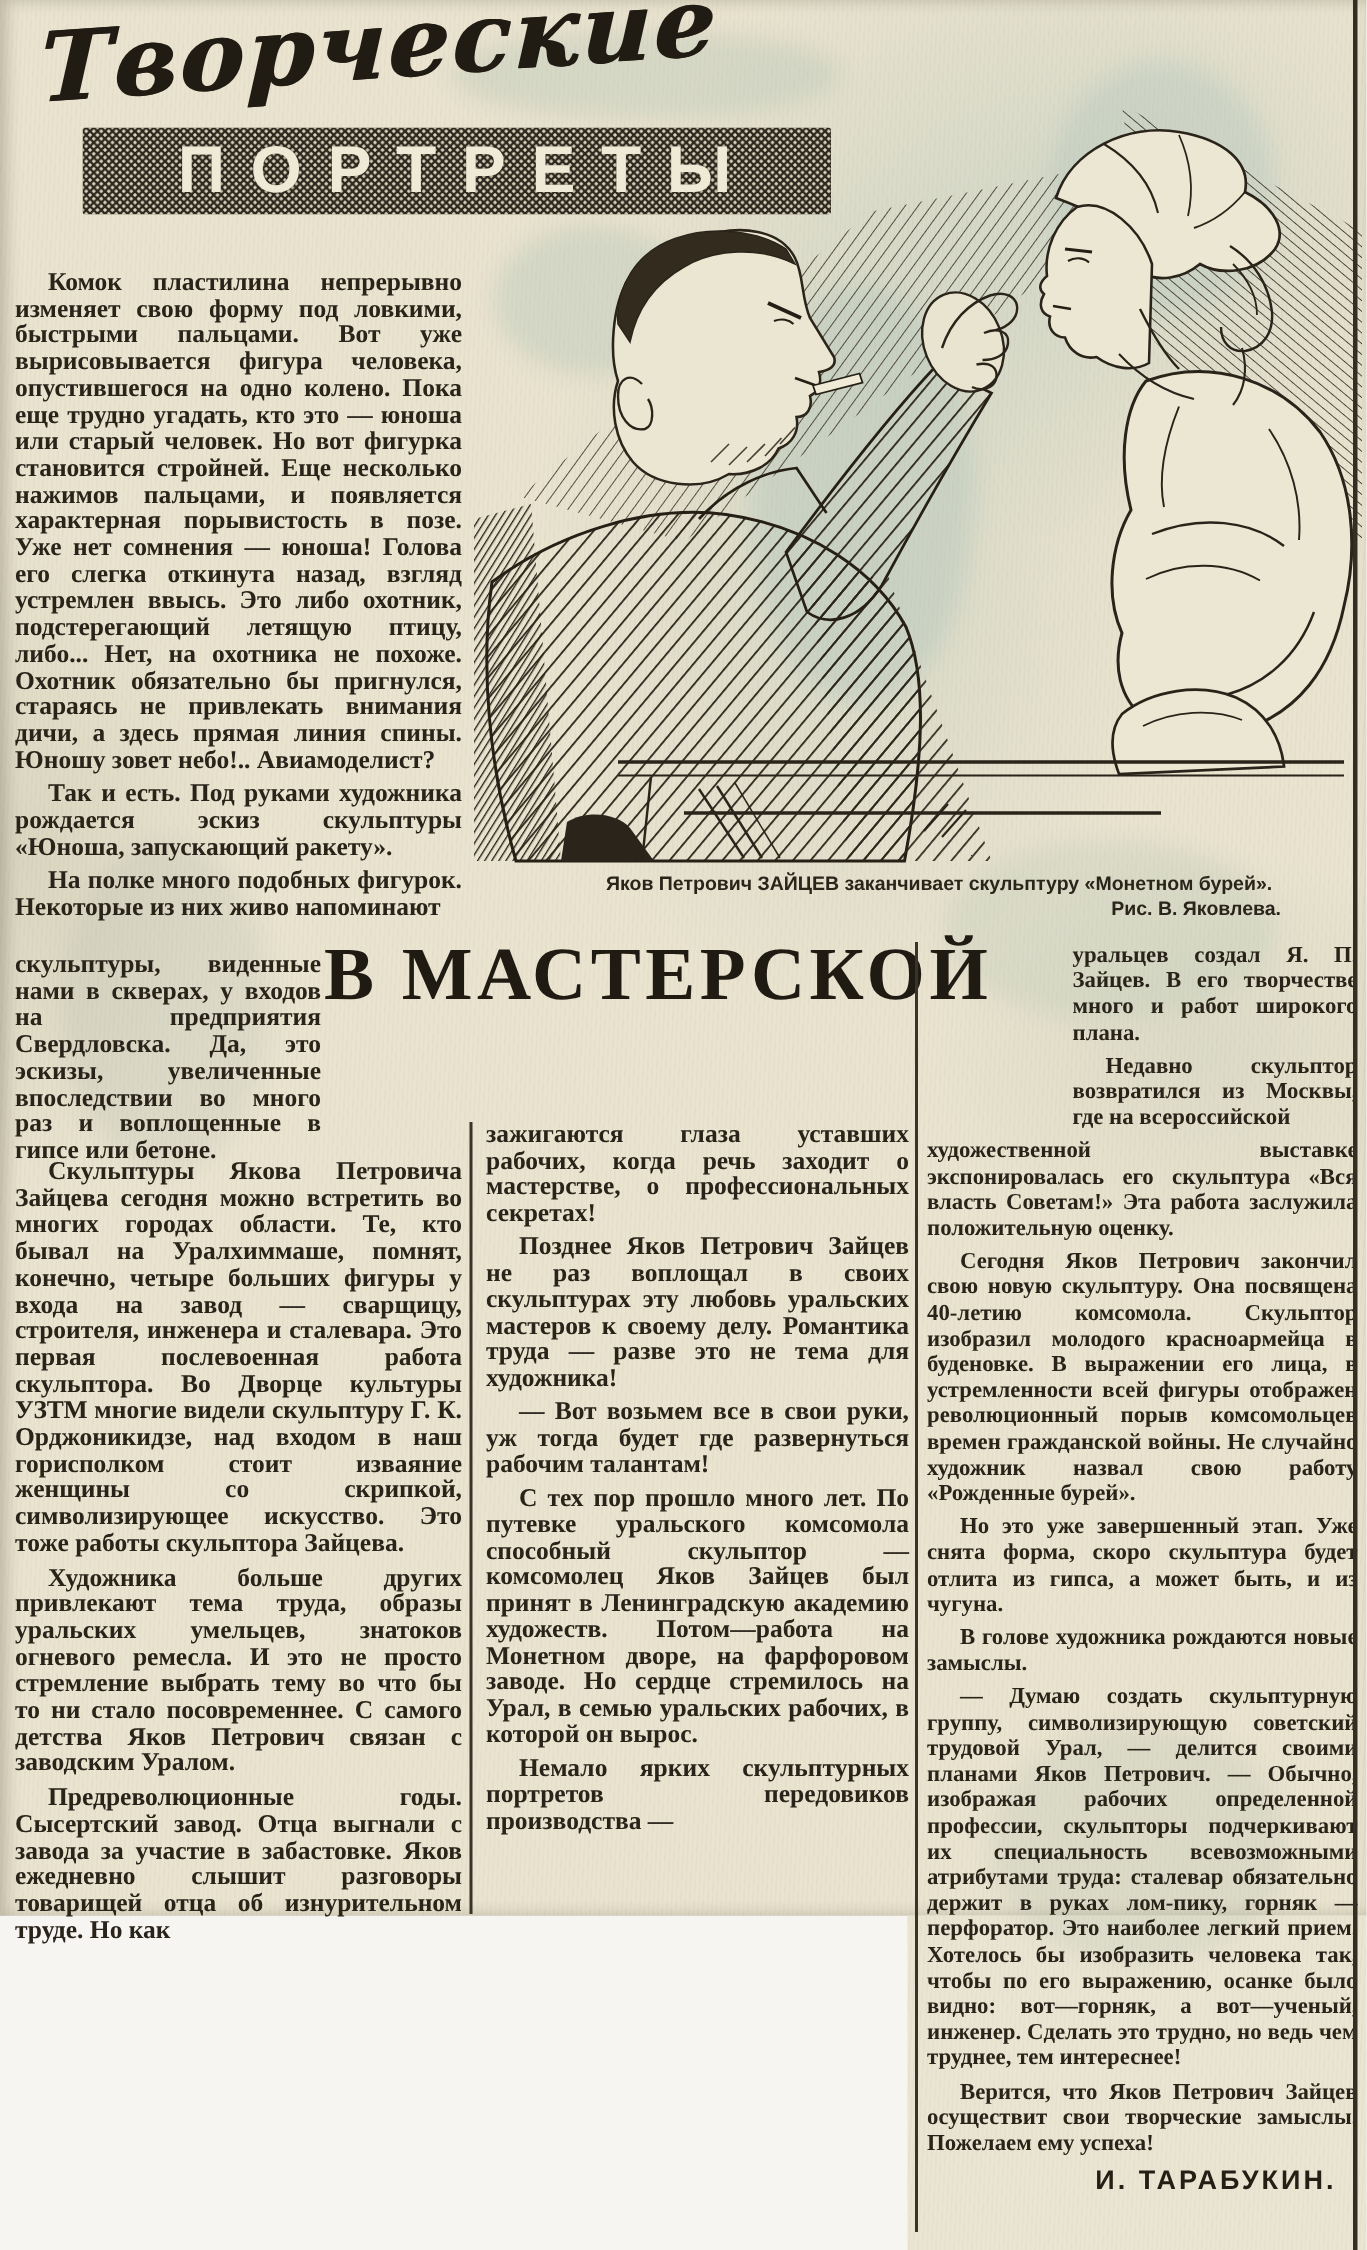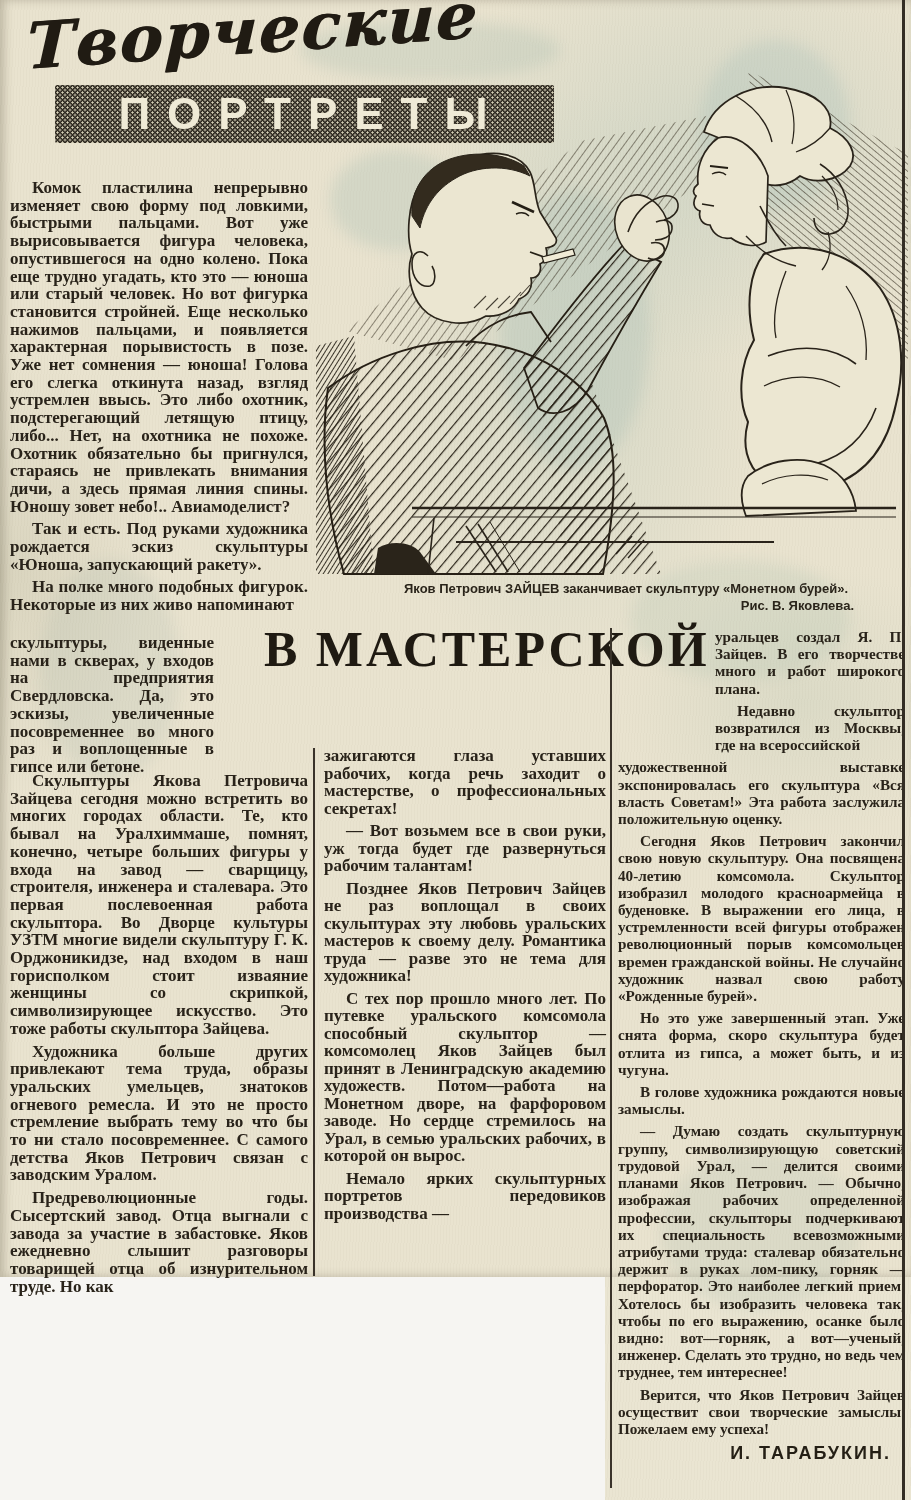--- a/index.html
+++ b/index.html
@@ -31,21 +31,21 @@
      background-image:radial-gradient(#d8d2ba 0.9px, transparent 1.25px),
                       radial-gradient(#d8d2ba 0.9px, transparent 1.25px);
      background-size:5px 5px;background-position:0 0,2.5px 2.5px;
      border-radius:2px;text-align:center;}
   .banner span{font-family:"Liberation Sans",sans-serif;font-weight:bold;
      font-size:44px;letter-spacing:17px;color:#efead6;padding-left:14px;
      text-shadow:0 0 2px rgba(46,41,32,.6);}
 
   
   .headline{position:absolute;left:216px;top:624px;width:478px;color:#1f1a12;
-     font-family:"Liberation Serif",serif;font-weight:bold;line-height:1.02;margin-left:48px;}
+     font-family:"Liberation Serif",serif;font-weight:bold;line-height:1.02;}
   .headline .l1{font-size:50px;letter-spacing:3px;text-align:left;}
   .headline .l2{font-size:50px;letter-spacing:5px;text-align:right;margin-top:-2px;}
 
   
   .caption{position:absolute;left:404px;top:580px;width:502px;
      font-family:"Liberation Sans",sans-serif;font-weight:bold;
      font-size:13px;color:#2a241a;line-height:17px;}
   .caption .c2{text-align:right;padding-right:52px;}
 
   
@@ -188,32 +188,32 @@
   <div class="headline">
     <div class="l1">В МАСТЕРСКОЙ</div>
   </div>
 
   <div class="col col-left-a">
     <p class="para">Комок пластилина непрерывно изменяет свою форму под ловкими, быстрыми пальцами. Вот уже вырисовывается фигура человека, опустившегося на одно колено. Пока еще трудно угадать, кто это — юноша или старый человек. Но вот фигурка становится стройней. Еще несколько нажимов пальцами, и появляется характерная порывистость в позе. Уже нет сомнения — юноша! Голова его слегка откинута назад, взгляд устремлен ввысь. Это либо охотник, подстерегающий летящую птицу, либо... Нет, на охотника не похоже. Охотник обязательно бы пригнулся, стараясь не привлекать внимания дичи, а здесь прямая линия спины. Юношу зовет небо!.. Авиамоделист?</p>
     <p class="para">Так и есть. Под руками художника рождается эскиз скульптуры «Юноша, запускающий ракету».</p>
     <p class="para">На полке много подобных фигурок. Некоторые из них живо напоминают</p>
   </div>
   <div class="col col-left-b">
-    <p class="para cont">скульптуры, виденные нами в скверах, у входов на предприятия Свердловска. Да, это эскизы, увеличенные посовременнее во много раз и воплощенные в гипсе или бетоне.</p>
+    <p class="para cont">скульптуры, виденные нами в скверах, у входов на предприятия Свердловска. Да, это эскизы, увеличенные впоследствии во много раз и воплощенные в гипсе или бетоне.</p>
   </div>
   <div class="col col-left-c">
     <p class="para">Скульптуры Якова Петровича Зайцева сегодня можно встретить во многих городах области. Те, кто бывал на Уралхиммаше, помнят, конечно, четыре больших фигуры у входа на завод — сварщицу, строителя, инженера и сталевара. Это первая послевоенная работа скульптора. Во Дворце культуры УЗТМ многие видели скульптуру Г. К. Орджоникидзе, над входом в наш горисполком стоит изваяние женщины со скрипкой, символизирующее искусство. Это тоже работы скульптора Зайцева.</p>
     <p class="para">Художника больше других привлекают тема труда, образы уральских умельцев, знатоков огневого ремесла. И это не просто стремление выбрать тему во что бы то ни стало посовременнее. С самого детства Яков Петрович связан с заводским Уралом.</p>
     <p class="para">Предреволюционные годы. Сысертский завод. Отца выгнали с завода за участие в забастовке. Яков ежедневно слышит разговоры товарищей отца об изнурительном труде. Но как</p>
   </div>
 
   <div class="col col-mid">
     <p class="para cont">зажигаются глаза уставших рабочих, когда речь заходит о мастерстве, о профессиональных секретах!</p>
+    <p class="para">Позднее Яков Петрович Зайцев не раз воплощал в своих скульптурах эту любовь уральских мастеров к своему делу. Романтика труда — разве это не тема для художника!</p>
     <p class="para">— Вот возьмем все в свои руки, уж тогда будет где развернуться рабочим талантам!</p>
-    <p class="para">Позднее Яков Петрович Зайцев не раз воплощал в своих скульптурах эту любовь уральских мастеров к своему делу. Романтика труда — разве это не тема для художника!</p>
     <p class="para">С тех пор прошло много лет. По путевке уральского комсомола способный скульптор — комсомолец Яков Зайцев был принят в Ленинградскую академию художеств. Потом—работа на Монетном дворе, на фарфоровом заводе. Но сердце стремилось на Урал, в семью уральских рабочих, в которой он вырос.</p>
     <p class="para">Немало ярких скульптурных портретов передовиков производства —</p>
   </div>
 
   <div class="col col-right">
     <div class="narrow-right">
       <p class="para cont">уральцев создал Я. П. Зайцев. В его творчестве много и работ широкого плана.</p>
       <p class="para">Недавно скульптор возвратился из Москвы, где на всероссийской</p>
     </div>
     <p class="para cont">художественной выставке экспонировалась его скульптура «Вся власть Советам!» Эта работа заслужила положительную оценку.</p>

